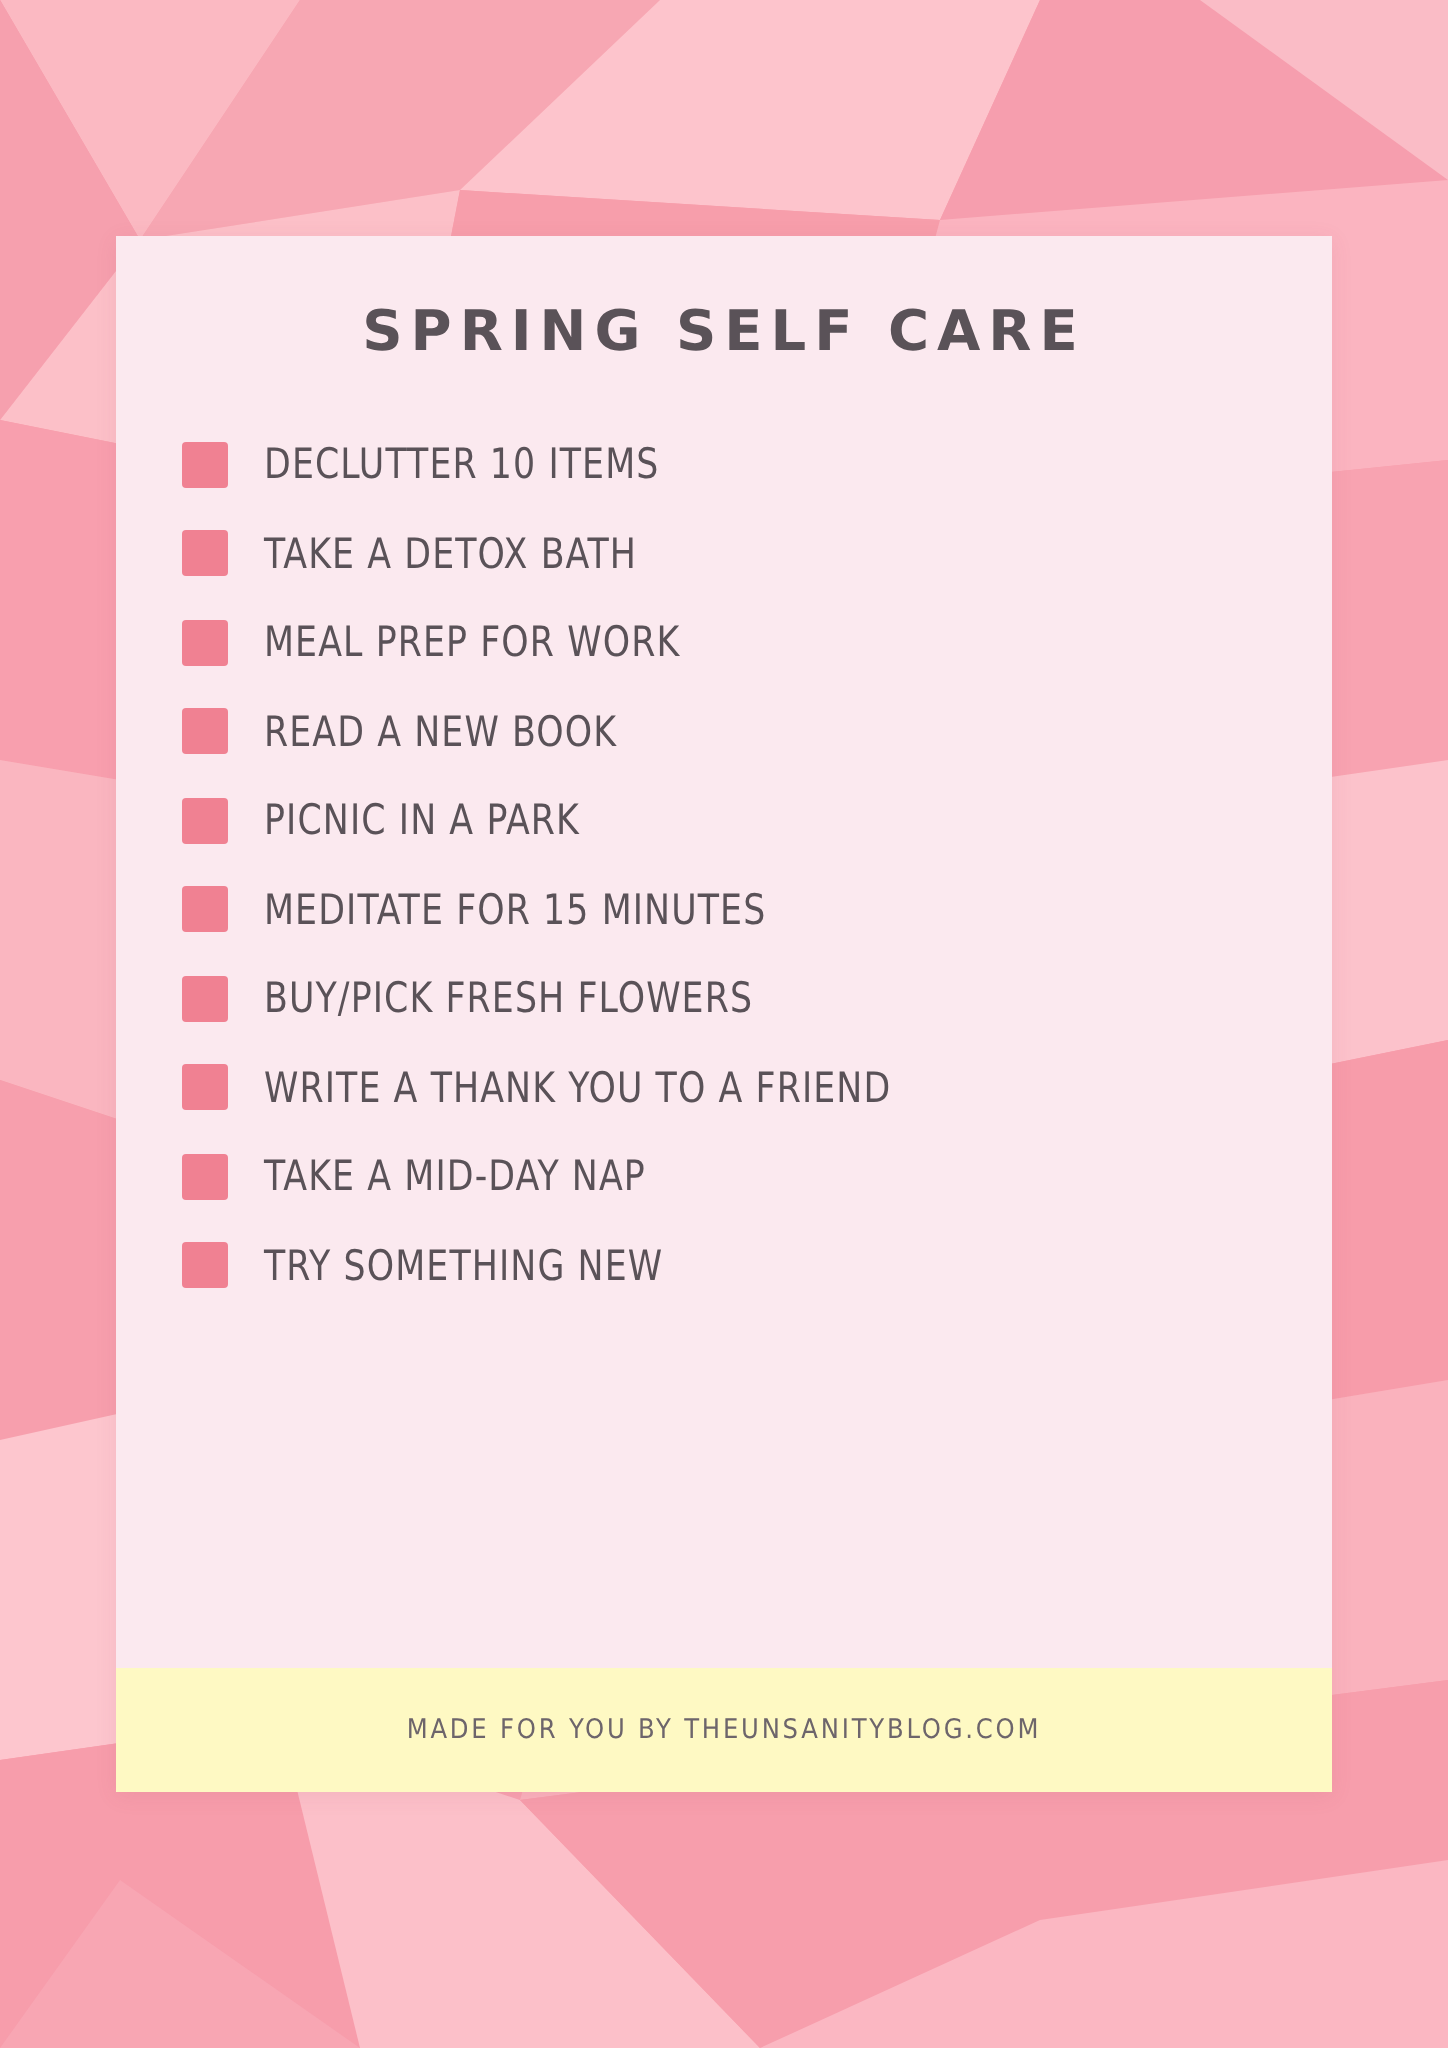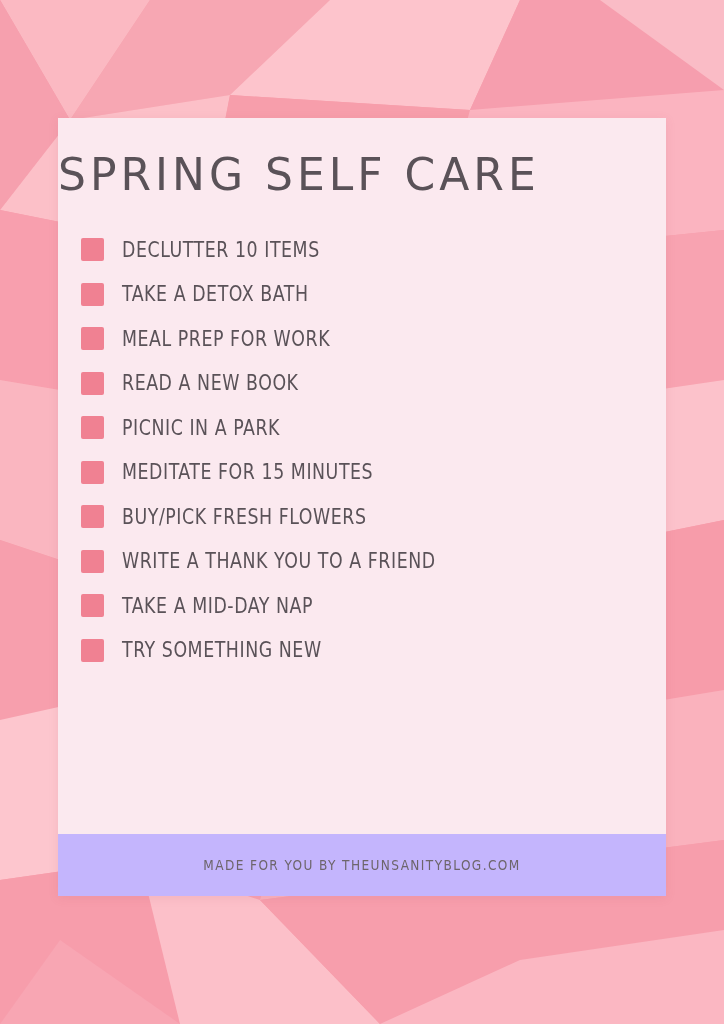--- a/index.html
+++ b/index.html
@@ -35,36 +35,36 @@
     left: 58px;
     top: 118px;
     width: 608px;
     height: 778px;
     background: #fbe9ef;
     box-shadow: 0 2px 10px rgba(170, 70, 95, 0.10);
     overflow: hidden;
   }
 
   #card-title {
-    text-align: left;
+    text-align: center;
     color: #5a5258;
-    font-size: 44px;
+    font-size: 28px;
     letter-spacing: 4px;
-    font-weight: normal;
+    font-weight: bold;
     margin-top: 33px;
     margin-bottom: 0;
     font-family: "DejaVu Sans", sans-serif;
     text-transform: uppercase;
     line-height: 1.1;
   }
 
   #checklist {
     list-style: none;
     margin: 28px 12px 0 0;
-    padding: 0 0 0 23px;
+    padding: 0 0 0 33px;
   }
 
   .check-row {
     display: flex;
     align-items: center;
     height: 44.5px;
   }
 
   .checkbox {
     width: 23px;
@@ -85,21 +85,21 @@
     transform: scaleX(0.92);
     transform-origin: left center;
   }
 
   #card-footer {
     position: absolute;
     left: 0;
     bottom: 0;
     width: 608px;
     height: 62px;
-    background: #c4b5fd;
+    background: #fef9c3;
     display: flex;
     align-items: center;
     justify-content: center;
   }
 
   #footer-text {
     color: #6d656b;
     font-size: 13.5px;
     letter-spacing: 1.4px;
     font-family: "DejaVu Sans Condensed", "Liberation Sans Narrow", "Liberation Sans", sans-serif;

